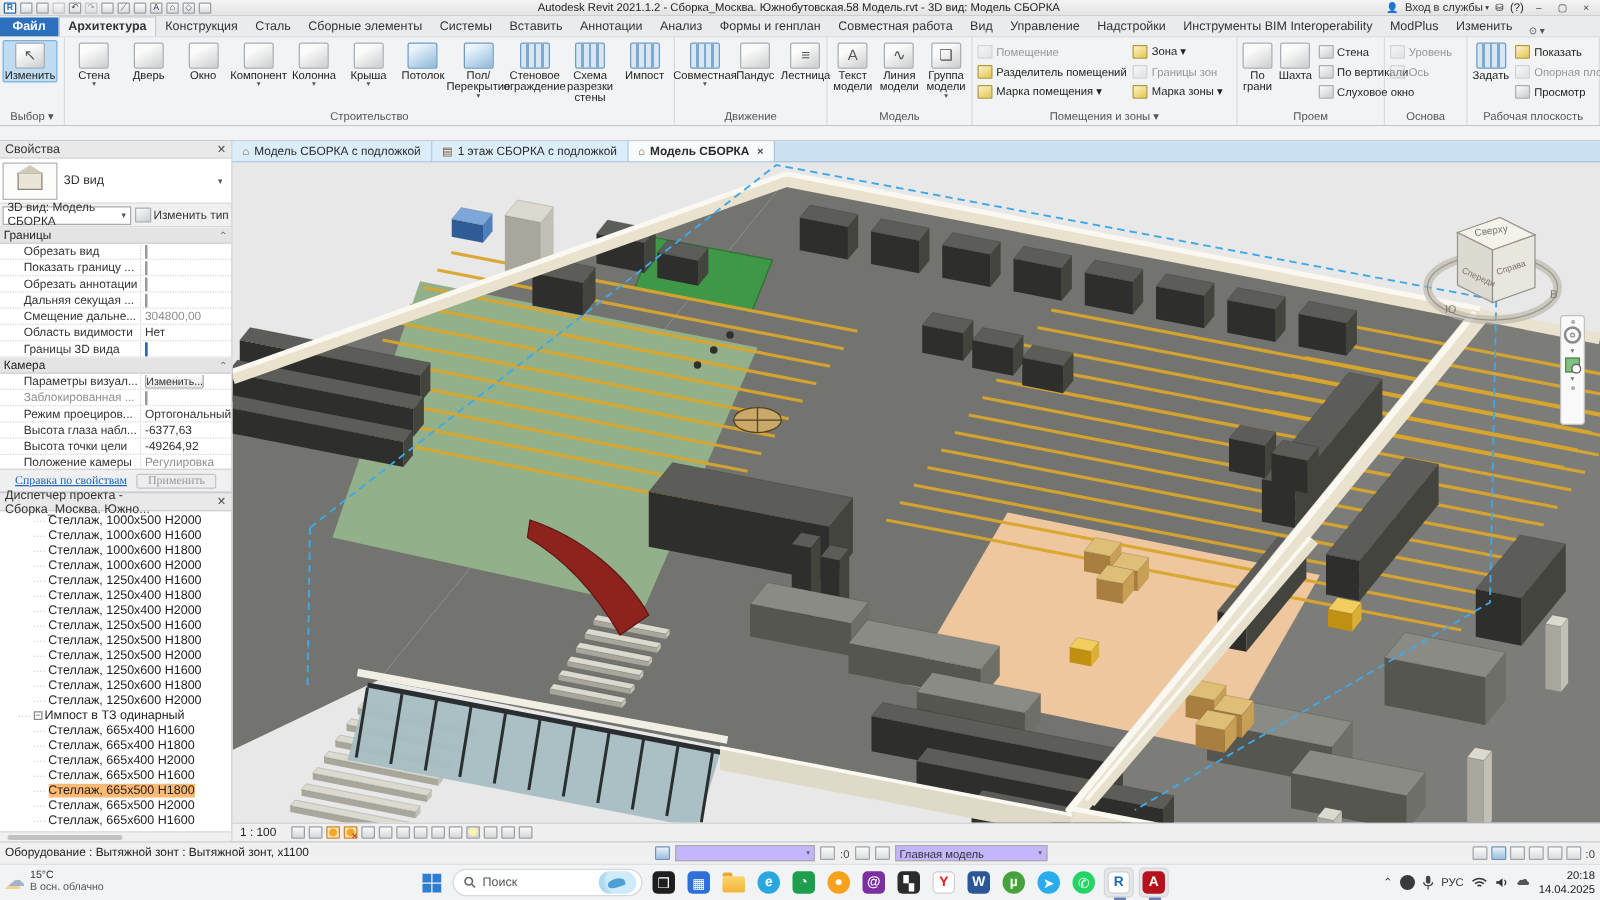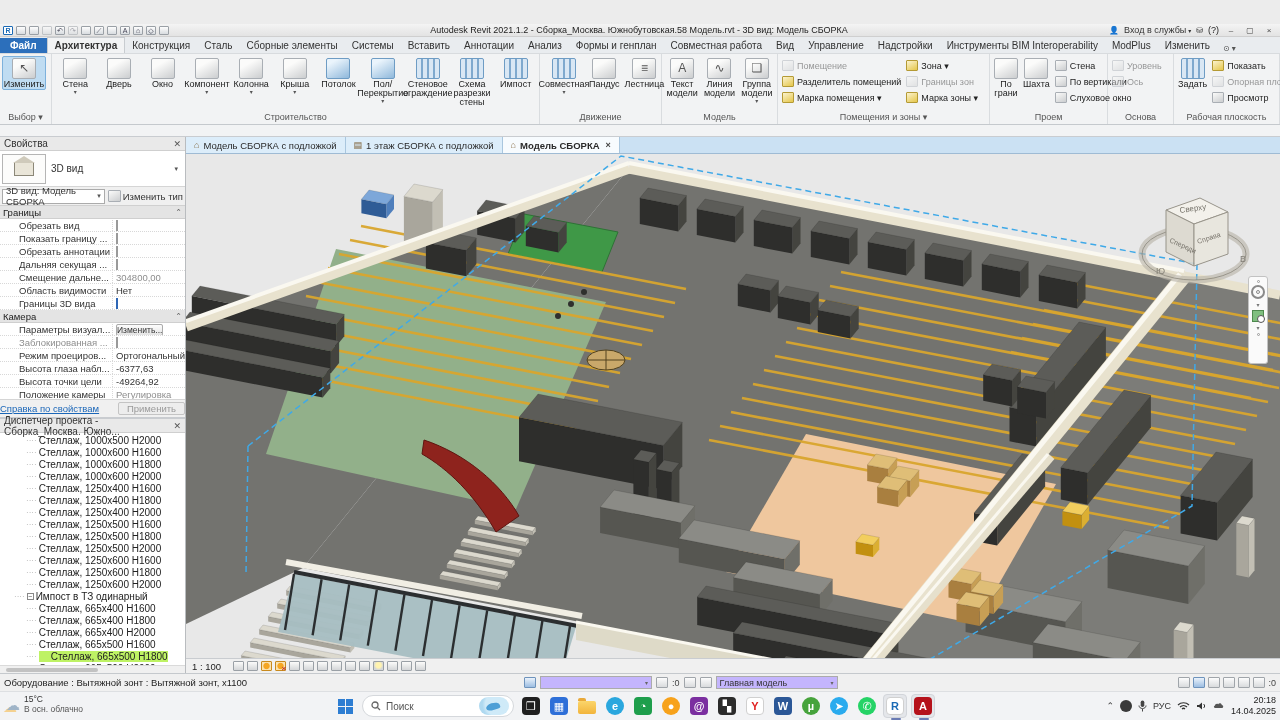--- a/index.html
+++ b/index.html
@@ -1,19 +1,19 @@
 <!DOCTYPE html>
 <html><head>
 <meta charset="utf-8">
 <style>
   * { margin:0; padding:0; box-sizing:border-box; }
   html,body { width:1280px; height:720px; overflow:hidden; }
   body { font-family:"Liberation Sans","DejaVu Sans",sans-serif; font-size:10px; color:#333;
          background:#ECECEC; position:relative; }
-  #app { position:absolute; inset:0; display:flex; flex-direction:column;margin-top:24px; }
+  #app { position:absolute; inset:0; display:flex; flex-direction:column; }
 
   
   #titlebar { height:13px; background:linear-gradient(#F4F4F4,#E3E3E3); display:flex; align-items:center;
               font-size:9px; color:#222; border-bottom:1px solid #CFCFCF; }
   #qat { display:flex; align-items:center; gap:3px; padding-left:3px; }
   .qat-ic { width:10px; height:9px; border:1px solid #9AA0A6; background:linear-gradient(#FDFDFD,#D8DCE0); border-radius:1px;
             font-size:7px; line-height:7px; text-align:center; color:#445; }
   .qat-ic.rlogo { background:#FFF; color:#1B6AB5; border-color:#1B6AB5; font-weight:bold; }
   #tb-title { flex:1; text-align:center; white-space:nowrap; overflow:hidden; }
   #tb-right { display:flex; align-items:center; gap:5px; padding-right:4px; }
@@ -75,31 +75,31 @@
   .psec .chev { margin-left:auto; font-size:8px; color:#666; }
   .prow { height:13px; display:flex; align-items:center; border-bottom:1px dotted #D8D8D8; font-size:9.5px; }
   .prow .pl { flex:1; padding-left:19px; white-space:nowrap; overflow:hidden; border-right:1px dotted #D8D8D8; }
   .prow .pv { width:72px; padding-left:3px; white-space:nowrap; overflow:hidden; }
   .prow .pv.muted, .prow .pl.muted { color:#8E8E8E; }
   .cb { width:9px; height:9px; border:1px solid #9A9A9A; background:#FFF; border-radius:1px; }
   .cb.on { background:#3D7EDB; border-color:#2E66B5; position:relative; }
   .cb.on:after { content:"✓"; position:absolute; left:0px; top:-2px; color:#fff; font-size:8px; }
   .pbtn { width:66px; height:11px; border:1px solid #ABABAB; background:linear-gradient(#FDFDFD,#E4E4E4); font-size:8.5px;
           text-align:center; line-height:10px; border-radius:2px; }
-  #props-foot { height:18px; display:flex; align-items:center; padding:0 0; background:#F0F0F0; border-top:1px solid #D5D5D5; }
+  #props-foot { height:18px; display:flex; align-items:center; padding:0 12px; background:#F0F0F0; border-top:1px solid #D5D5D5;font-family:Liberation Serif, serif; }
   #help-link { color:#1A66B8; text-decoration:underline; font-size:9.5px; }
   #apply-btn { margin-left:auto; color:#9A9A9A; border:1px solid #C4C4C4; background:#EDEDED; font-size:9.5px; padding:0 8px; border-radius:2px; }
 
   
   #browser { flex:1; display:flex; flex-direction:column; background:#FFF; min-height:0; }
   #tree { flex:1; overflow:hidden; padding-top:1px; }
   .titem { height:12px; display:flex; align-items:center; font-size:10px; white-space:nowrap; color:#222; }
   .titem .guides { color:#B9B9B9; font-size:8px; letter-spacing:0; padding:0 2px 0 26px; }
   .titem.group .guides { padding-left:14px; }
-  .titem.selected .lab { background:#bef264;padding-left:12px; }
+  .titem.selected .lab { background:#fdba74; }
   .gbox { width:7px; height:7px; border:1px solid #888; background:#fff; font-size:7px; line-height:5px; text-align:center; color:#444; margin-right:2px; }
   #hscroll { height:8px; background:#F0F0F0; border-top:1px solid #DADADA; position:relative; }
   #hthumb { position:absolute; left:6px; top:2px; width:92px; height:4px; background:#C2C2C2; border-radius:2px; }
 
   
   #canvascol { flex:1; display:flex; flex-direction:column; min-width:0; }
   #viewtabs { height:17px; background:#CBE1F3; display:flex; align-items:stretch; border-bottom:1px solid #9FBBD4; }
   .vtab { display:flex; align-items:center; gap:4px; padding:0 8px; font-size:9.5px; color:#2A2A2A;
           background:#DCEDFA; border-right:1px solid #A9C6DE; }
   .vtab.active { background:#F7FBFE; font-weight:bold; }

